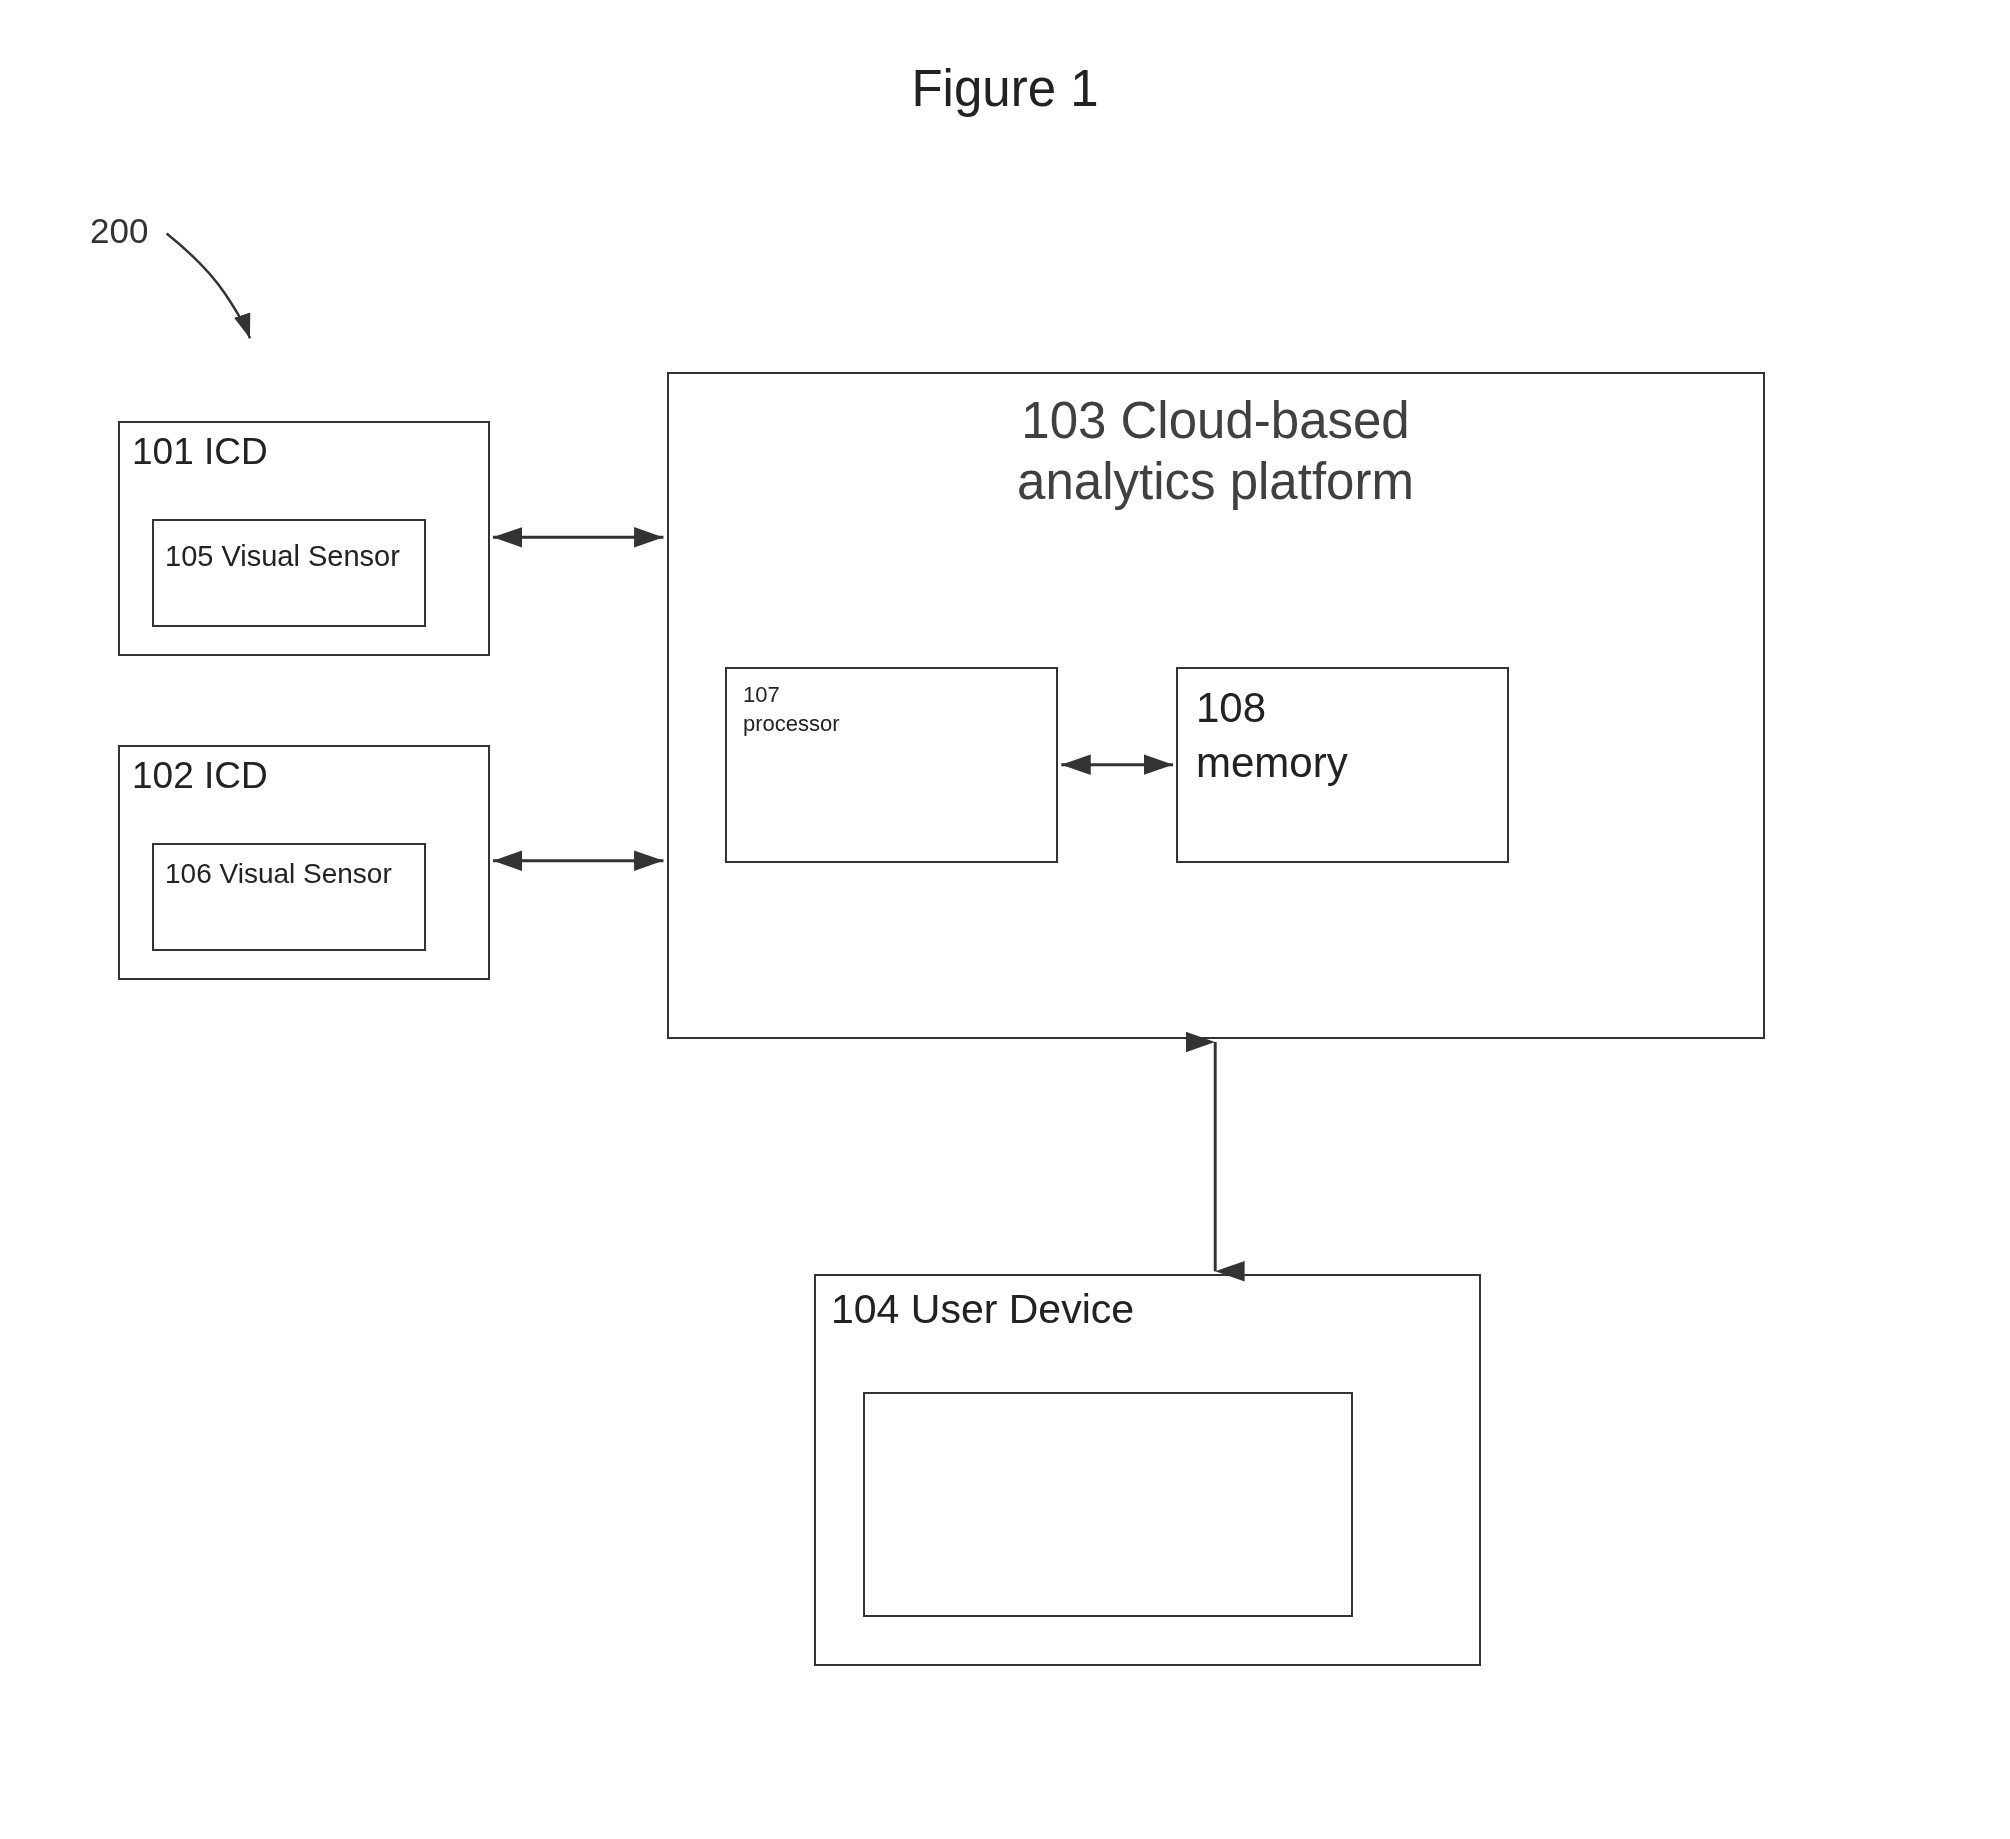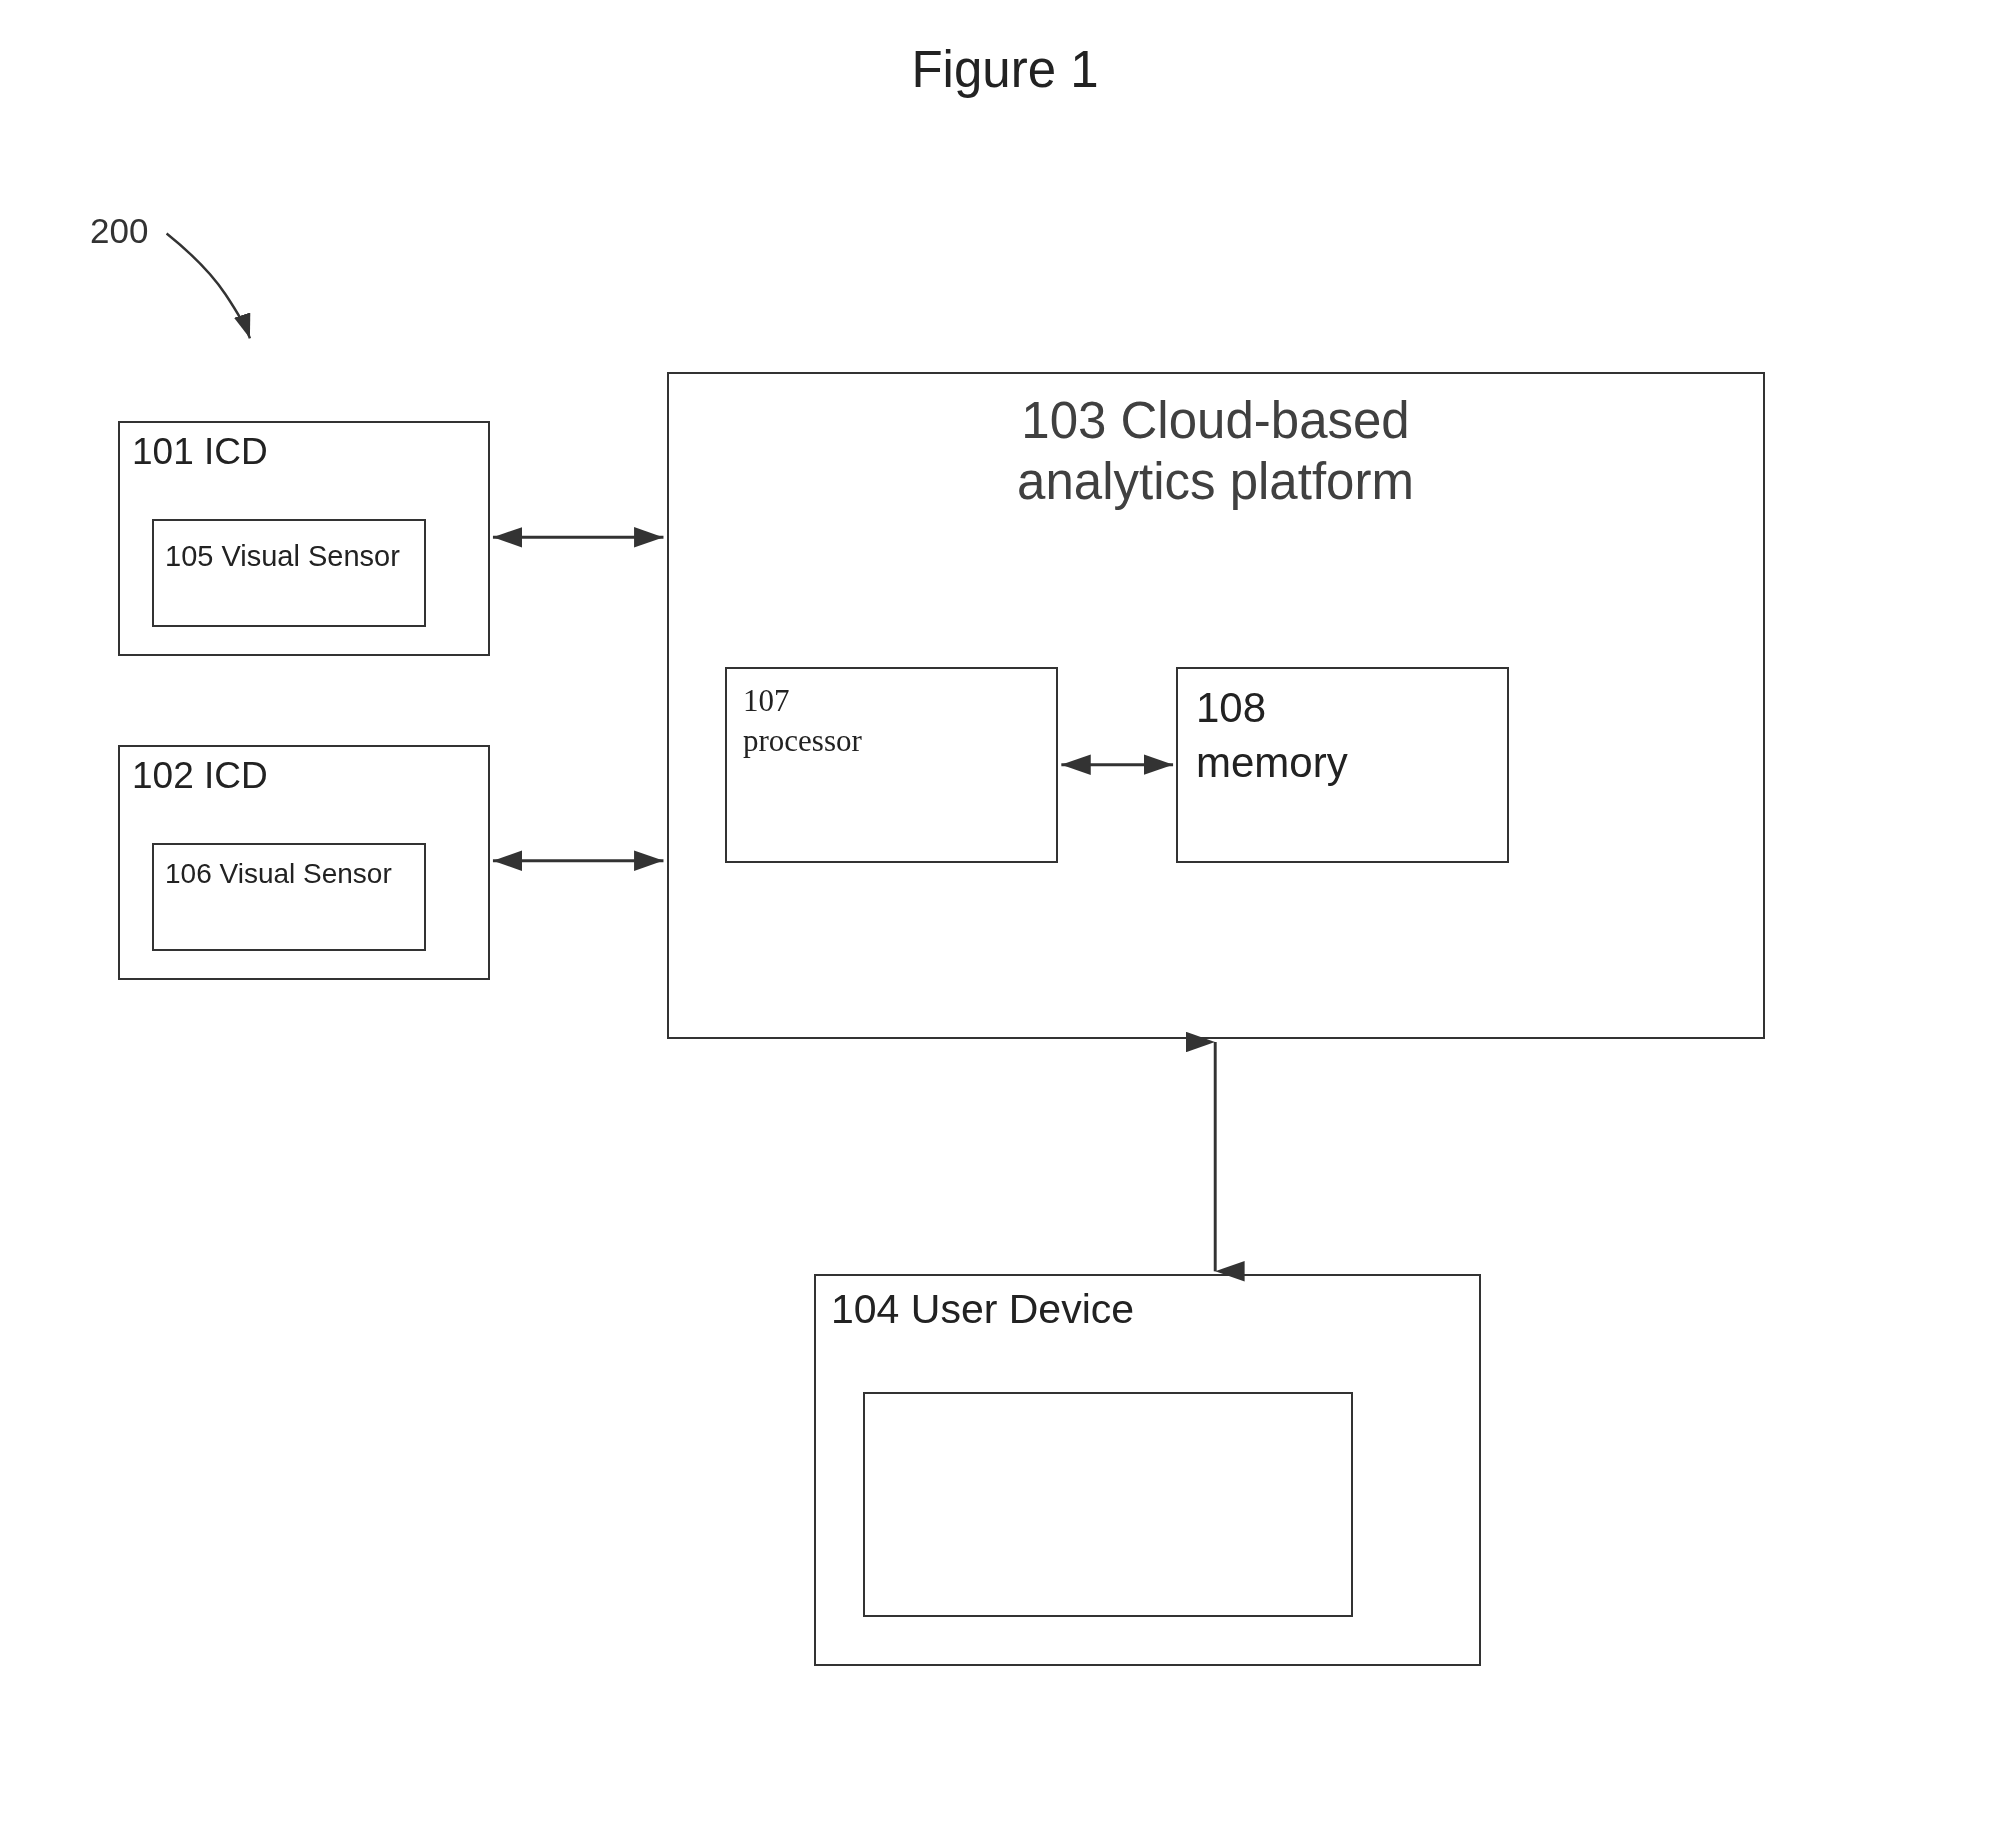--- a/index.html
+++ b/index.html
@@ -9,21 +9,21 @@
       width: 2010px;
       height: 1840px;
       position: relative;
       overflow: hidden;
     }
 
     .figure-title {
       text-align: center;
       font-size: 51px;
       font-weight: normal;
-      padding-top: 40px;
+      padding-top: 59px;
       color: #222;
     }
 
     .diagram-container {
       position: absolute;
       top: 0;
       left: 0;
       width: 2010px;
       height: 1840px;
     }
@@ -129,24 +129,23 @@
       top: 667px;
       left: 725px;
       width: 333px;
       height: 196px;
       border: 2.9px solid #333;
     }
     .box-107-label {
       position: absolute;
       top: 681px;
       left: 743px;
-      font-size: 31px;
+      font-size: 22px;
       color: #222;
       line-height: 1.3;
-      font-family: Liberation Serif, serif;
     }
 
     
     .box-108 {
       position: absolute;
       top: 667px;
       left: 1176px;
       width: 333px;
       height: 196px;
       border: 2.9px solid #333;

